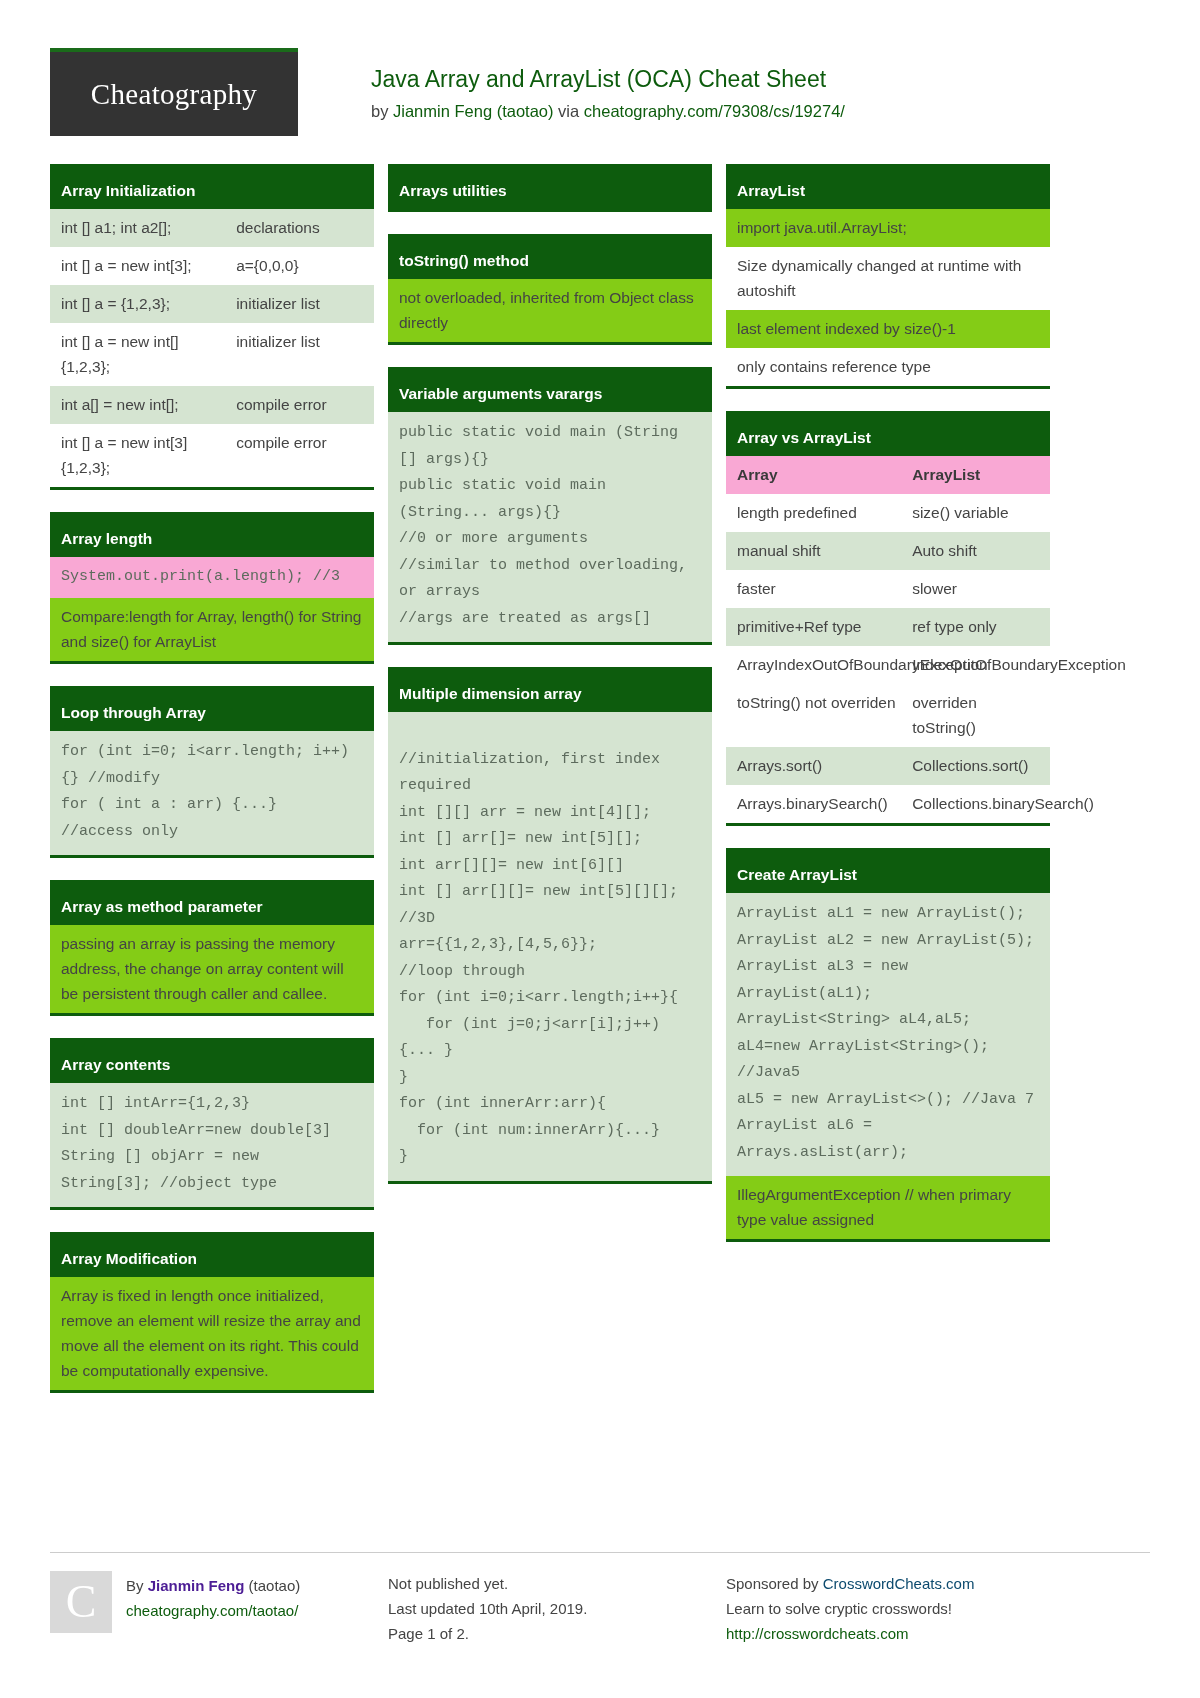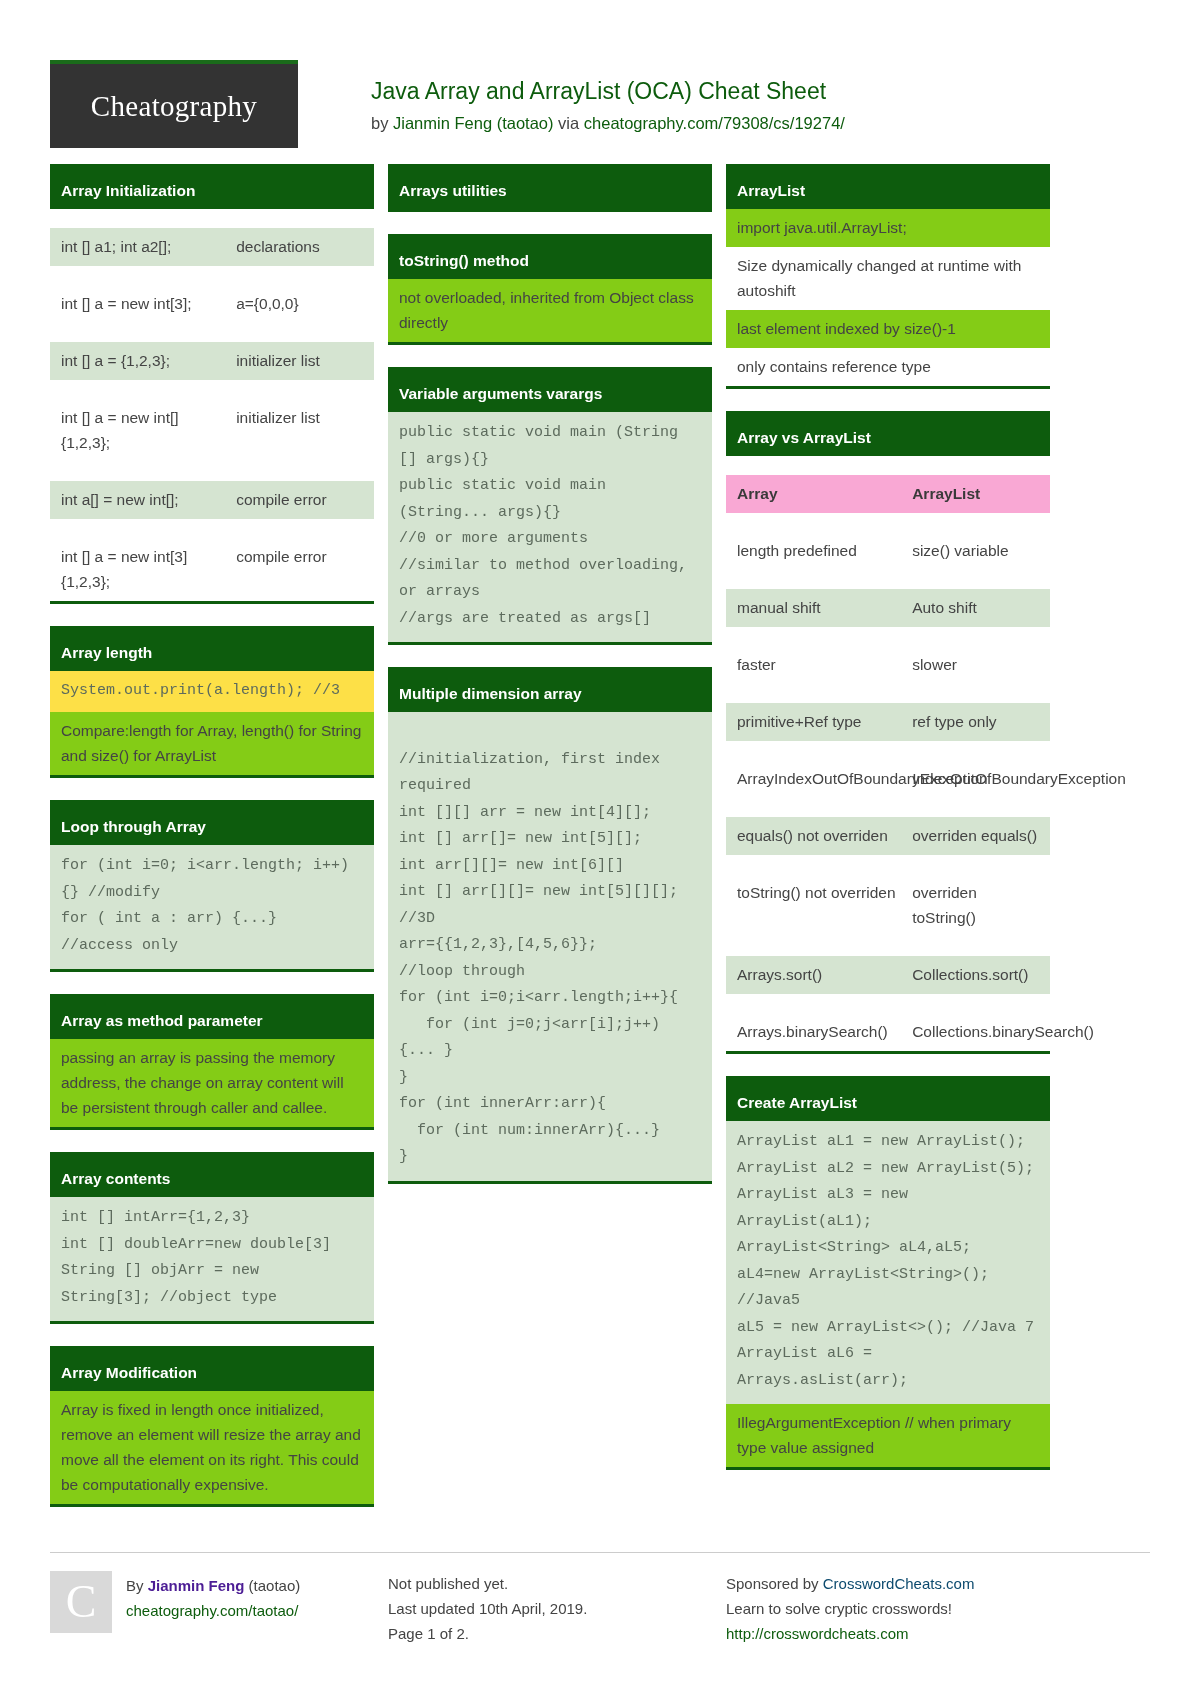--- a/index.html
+++ b/index.html
@@ -15,21 +15,21 @@
     width: 1200px;
     height: 1698px;
     position: relative;
     padding: 0 50px;
   }
 
   
   .header {
     display: flex;
     align-items: flex-start;
-    padding-top: 60px;
+    padding-top: 48px;
     height: 150px;
   }
   .logo-box {
     width: 248px;
     height: 88px;
     background: #333333;
     border-top: 4px solid #1a6b1a;
     display: flex;
     align-items: center;
     justify-content: center;
@@ -96,39 +96,38 @@
   }
   .row.alt { background: #84cc16; }
 
   
   .kv {
     display: flex;
     font-size: 15.5px;
     line-height: 25px;
     padding: 6px 11px 7px 11px;
     color: #444444;
-    margin-top: 19px;
   }
   .kv.alt { background: #d5e4d1; }
   .kv .k { width: 58%; padding-right: 8px; }
   .kv .v { width: 42%; }
   .kv.head { font-weight: bold; color: #3a3a3a; background: #f9a8d4; }
 
   
   .code {
     background: #d5e4d1;
     font-family: "Liberation Mono", monospace;
     font-size: 15px;
     line-height: 26.5px;
     color: #5d6b5d;
     padding: 8px 11px 10px 11px;
     white-space: pre-wrap;
   }
   .code-inline {
-    background: #fde047;
+    background: #f9a8d4;
     font-family: "Liberation Mono", monospace;
     font-size: 15px;
     line-height: 26px;
     color: #5d6b5d;
     padding: 7px 3px 8px 11px;
   }
 
   
   .footer {
     position: absolute;
@@ -317,24 +316,20 @@
           <span class="v">slower</span>
         </div>
         <div class="kv alt">
           <span class="k">primitive+Ref type</span>
           <span class="v">ref type only</span>
         </div>
         <div class="kv">
           <span class="k">ArrayIndexOutOfBoundaryException</span>
           <span class="v">IndexOutOfBoundaryException</span>
         </div>
-        <div class="kv alt">
-          <span class="k">equals() not overriden</span>
-          <span class="v">overriden equals()</span>
-        </div>
         <div class="kv">
           <span class="k">toString() not overriden</span>
           <span class="v">overriden toString()</span>
         </div>
         <div class="kv alt">
           <span class="k">Arrays.sort()</span>
           <span class="v">Collections.sort()</span>
         </div>
         <div class="kv">
           <span class="k">Arrays.binarySearch()</span>

